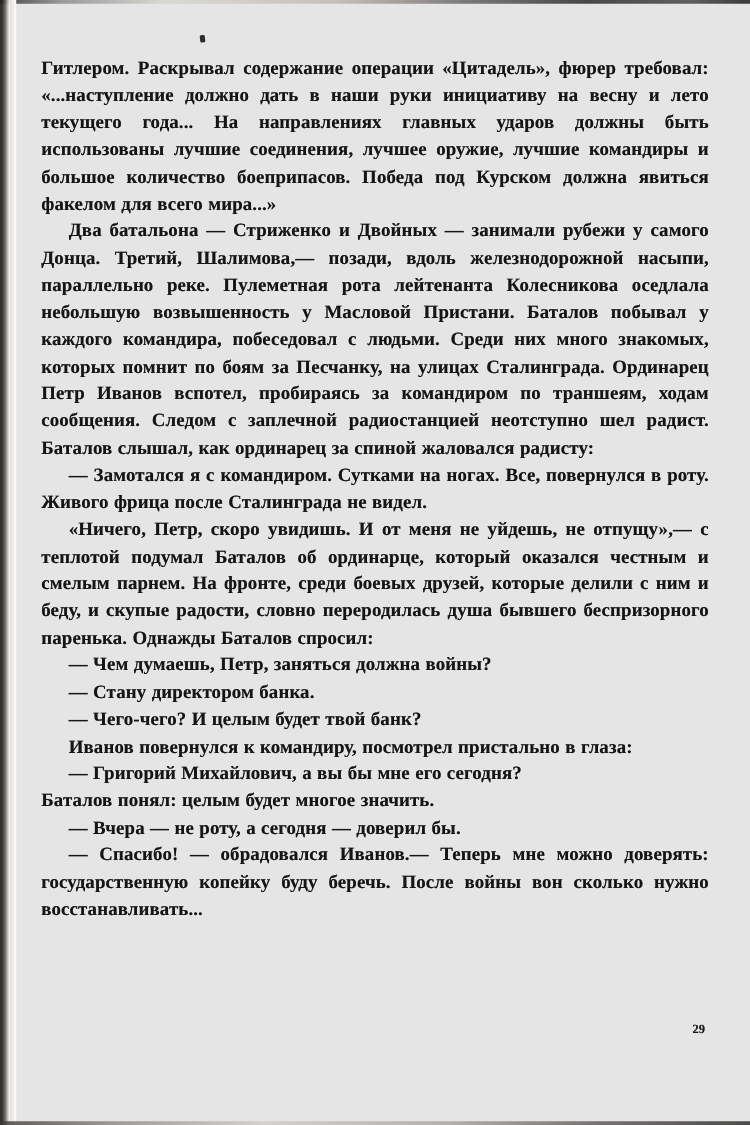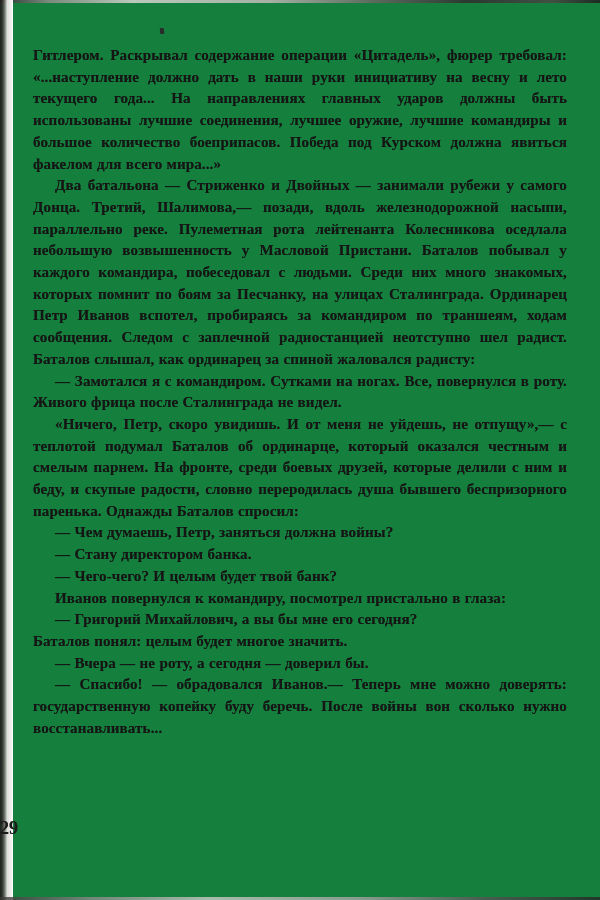--- a/index.html
+++ b/index.html
@@ -10,21 +10,21 @@
   }
   body {
     font-family: "Liberation Serif", "DejaVu Serif", serif;
   }
 
   #page {
     position: relative;
     width: 600px;
     height: 900px;
     overflow: hidden;
-    background: #15803d;
+    background: #e5e5e5;
     
     box-sizing: border-box;
   }
 
   
   .scan-edge-left {
     position: absolute;
     left: 0; top: 0;
     width: 8px; height: 900px;
     background: linear-gradient(to right,
@@ -91,23 +91,23 @@
 
   
   #textblock, #pagenum {
     text-shadow: 0 0 .35px rgba(20,20,20,.55);
   }
 
   #pagenum {
     position: absolute;
     left: 0;
     top: 818px;
-    width: 520px;
-    text-align: left;
-    font-size: 18px;
+    width: 564px;
+    text-align: right;
+    font-size: 10px;
     font-weight: 700;
     color: #1a1a1a;
     font-family: "Liberation Serif", "DejaVu Serif", serif;
   }
 </style>
 </head>
 <body>
 
 <div id="page">
 

